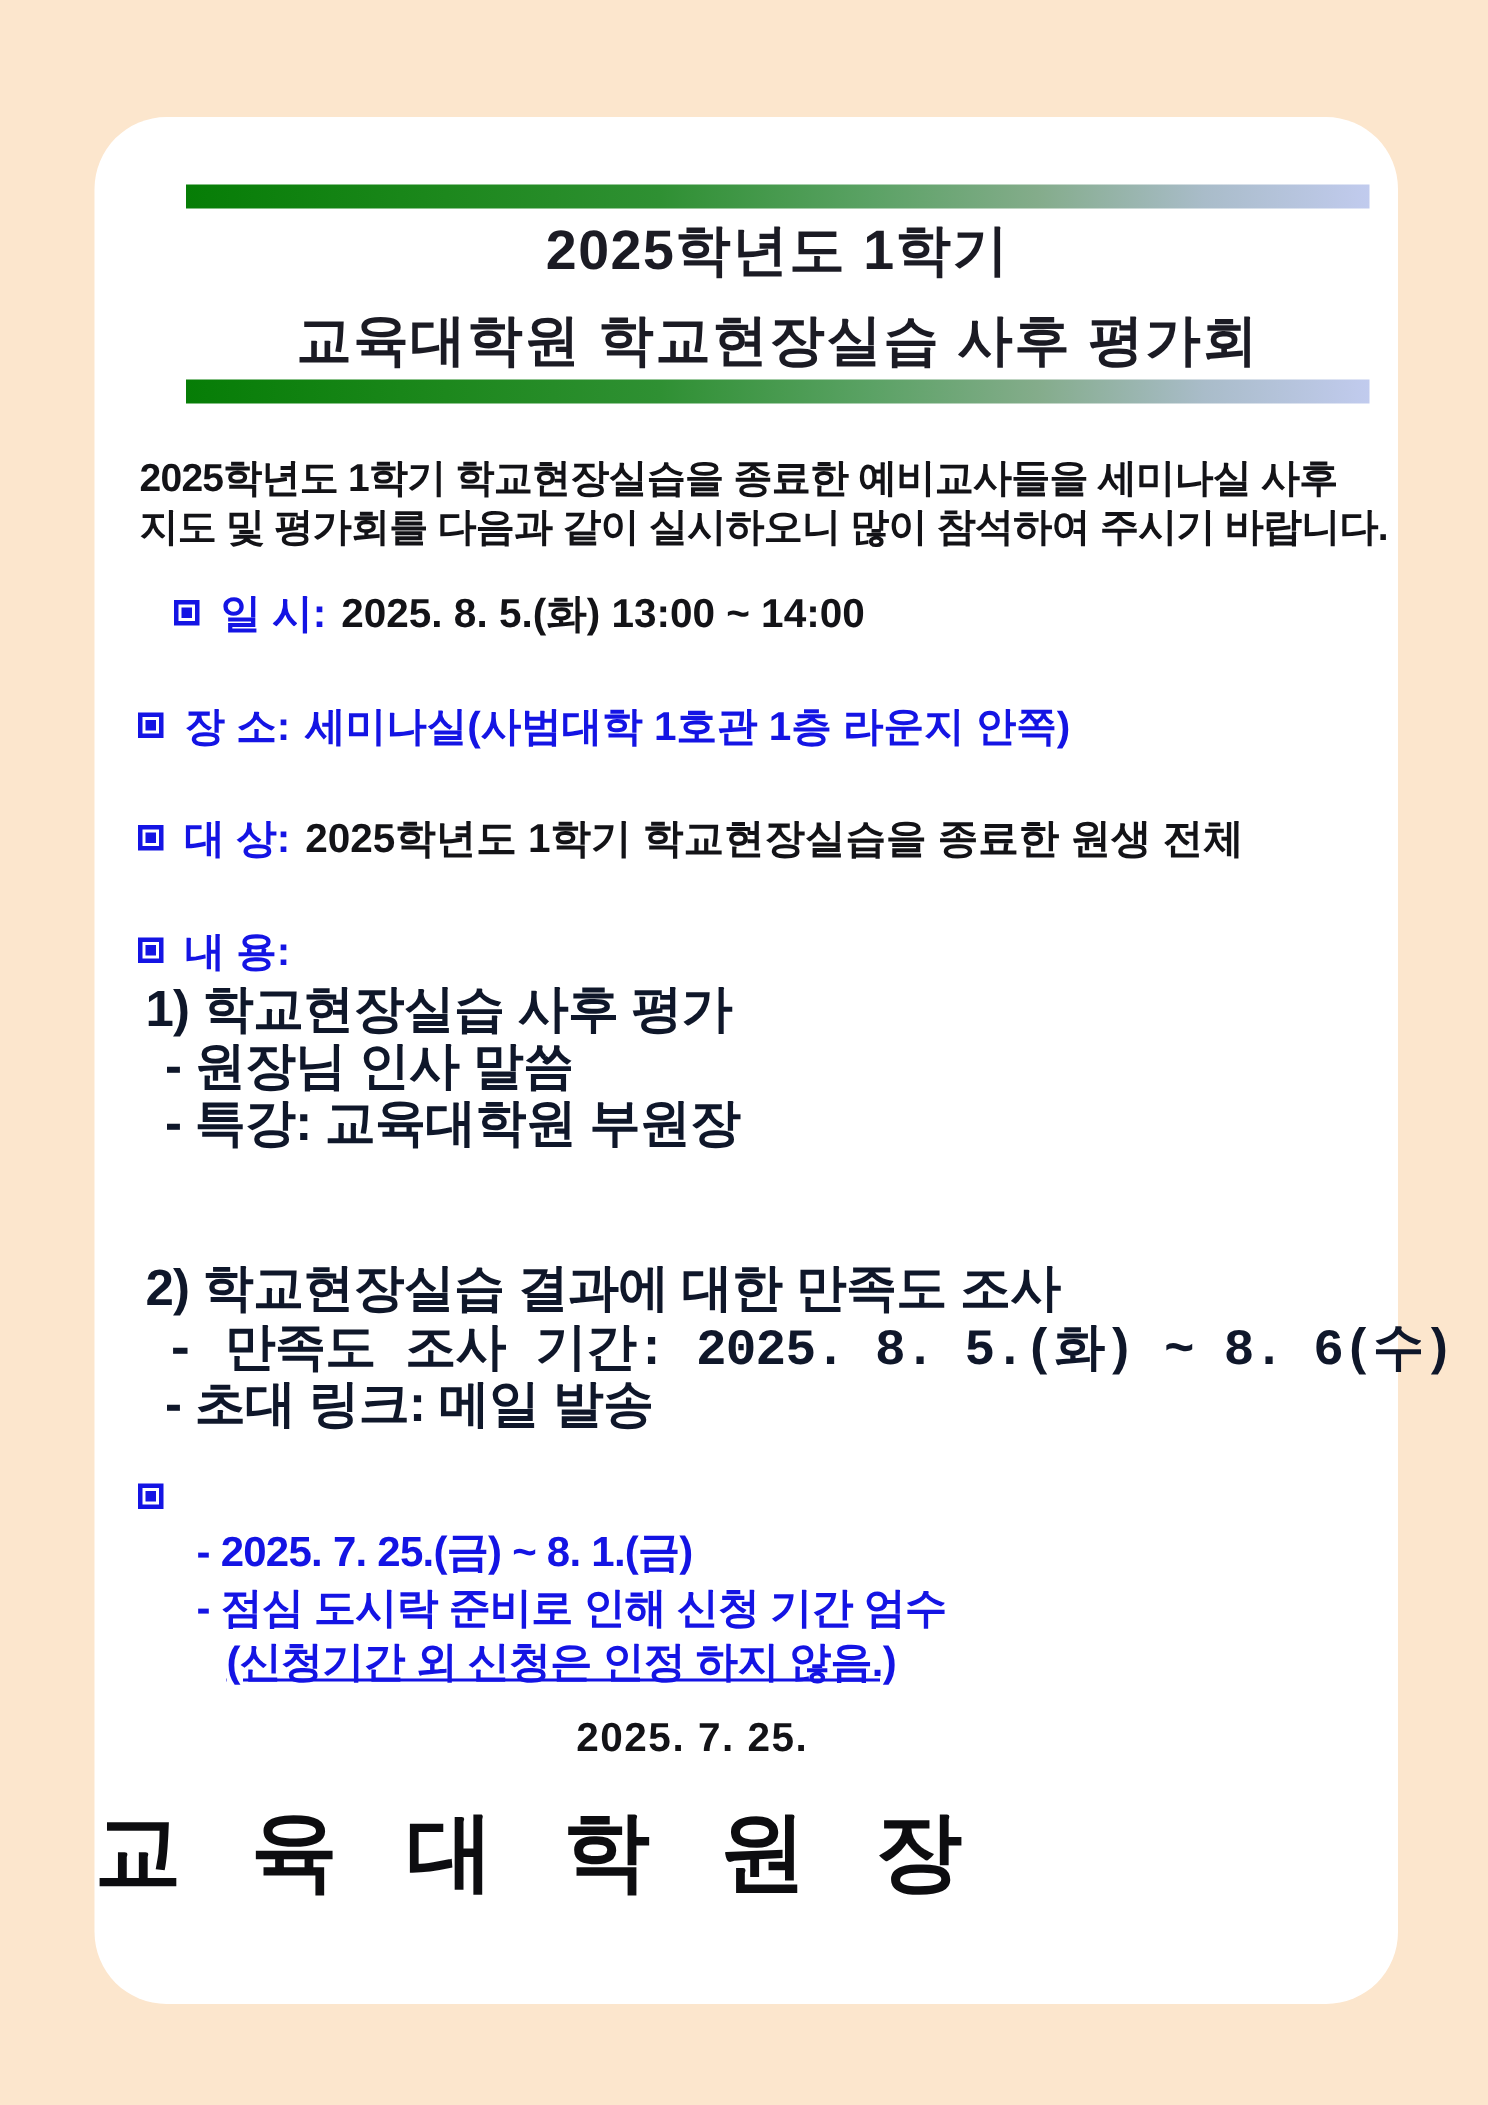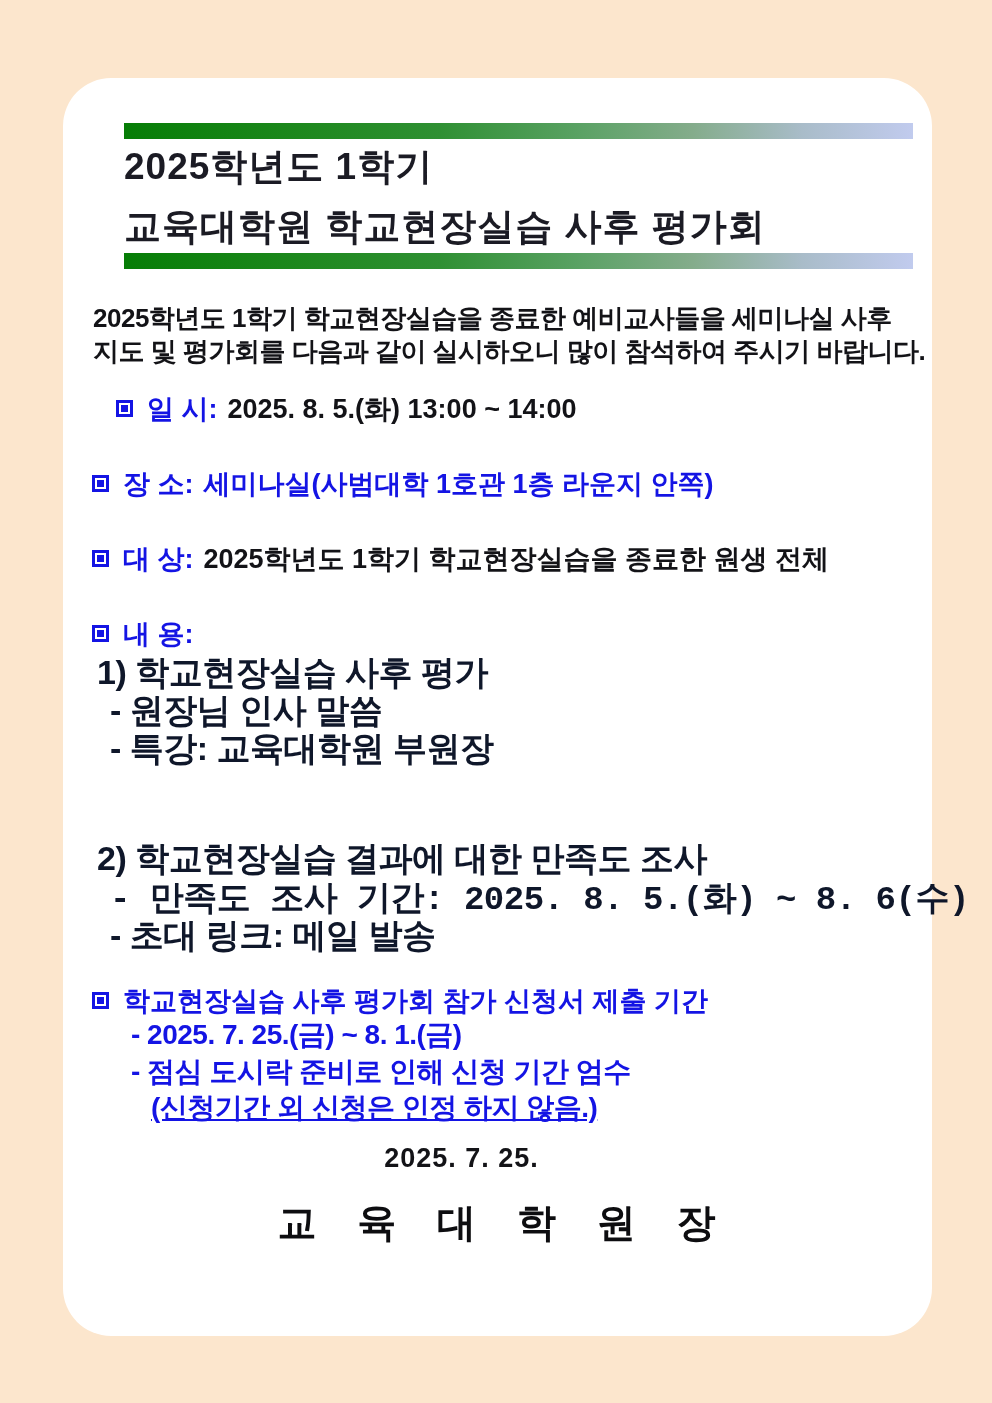--- a/index.html
+++ b/index.html
@@ -25,21 +25,21 @@
     left: 61px; width: 789px; height: 16px;
     background: linear-gradient(90deg,
       #067d06 0%, #1d881d 22%, #2f9033 40%,
       #5ba265 58%, #84ac8b 72%, #a9bcc9 86%, #c1cbee 100%);
   }
   .bar-top    { top: 45px; }
   .bar-bottom { top: 175px; }
 
   .title-line {
     left: 61px; width: 789px;
-    text-align: left;
+    text-align: center;
     font-size: 37px;
     font-weight: bold;
     color: #1b1b24;
     letter-spacing: 1px;
   }
   .title-1 { top: 64px; }
   .title-2 { top: 124px; }
 
   .intro {
     left: 30px; top: 224px;
@@ -111,22 +111,21 @@
     left: 0; width: 797px; top: 1065px;
     text-align: center;
     font-size: 27px;
     font-weight: bold;
     color: #131317;
     letter-spacing: 1px;
   }
 
   .signature {
     left: 0; width: 869px; top: 1118px;
-    text-align: center;
-    font-size: 39px;
+    font-size: 58px;
     font-weight: bold;
     color: #0d0d10;
     word-spacing: 26px;
     letter-spacing: 2px;
   }
 </style>
 </head>
 <body>
 
 <div class="card">
@@ -161,21 +160,21 @@
 
   <div class="abs list-line l1-head">1) 학교현장실습 사후 평가</div>
   <div class="abs list-line l1-i2">- 특강: 교육대학원 부원장</div>
   <div class="abs list-line l1-i1">- 원장님 인사 말씀</div>
 
   <div class="abs list-line l2-head">2) 학교현장실습 결과에 대한 만족도 조사</div>
   <div class="abs list-line l2-i1">- 만족도 조사 기간: 2025. 8. 5.(화) ~ 8. 6(수)</div>
   <div class="abs list-line l2-i2">- 초대 링크: 메일 발송</div>
 
   <div class="abs bullet-row row-submit">
-    <span class="bullet-icon"></span><span class="val-blue">학교현장실습 사후 평가회 참가 신청서 제출 기간</span>
+    <span class="bullet-icon"></span>
   </div>
   <div class="abs sub-line sub-i1">- 2025. 7. 25.(금) ~ 8. 1.(금)</div>
   <div class="abs sub-line sub-i2">- 점심 도시락 준비로 인해 신청 기간 엄수</div>
   <div class="abs sub-line sub-i3">(신청기간 외 신청은 인정 하지 않음.)</div>
 
   <div class="abs doc-date">2025. 7. 25.</div>
   <div class="abs signature">교 육 대 학 원 장</div>
 
 </div>
 

